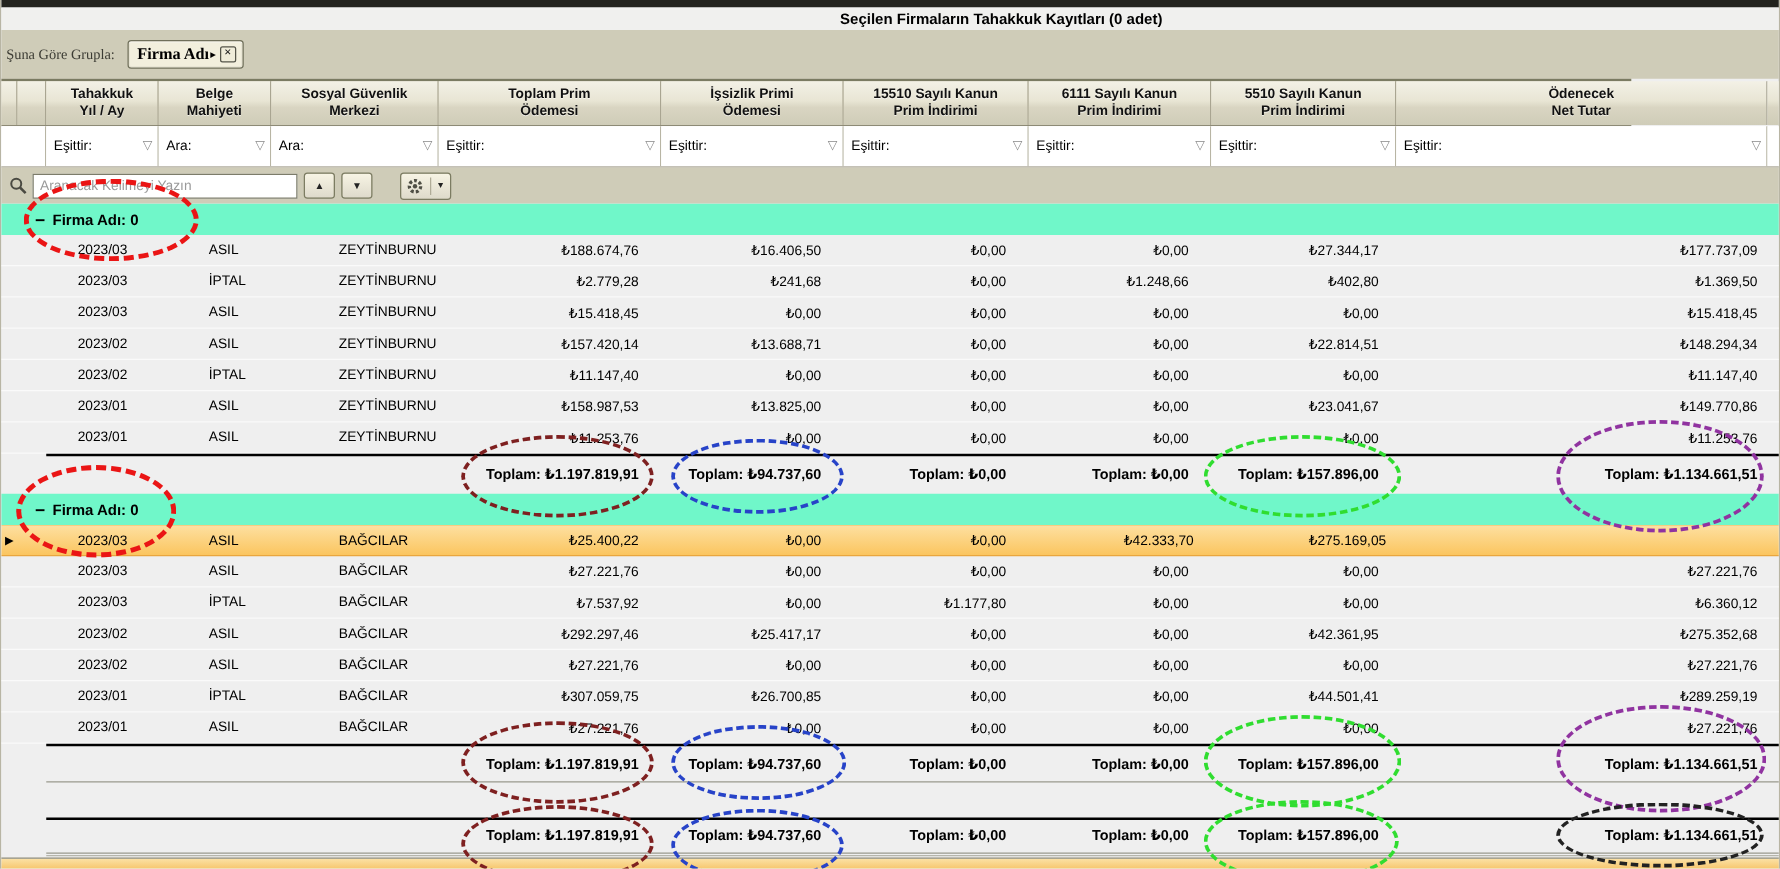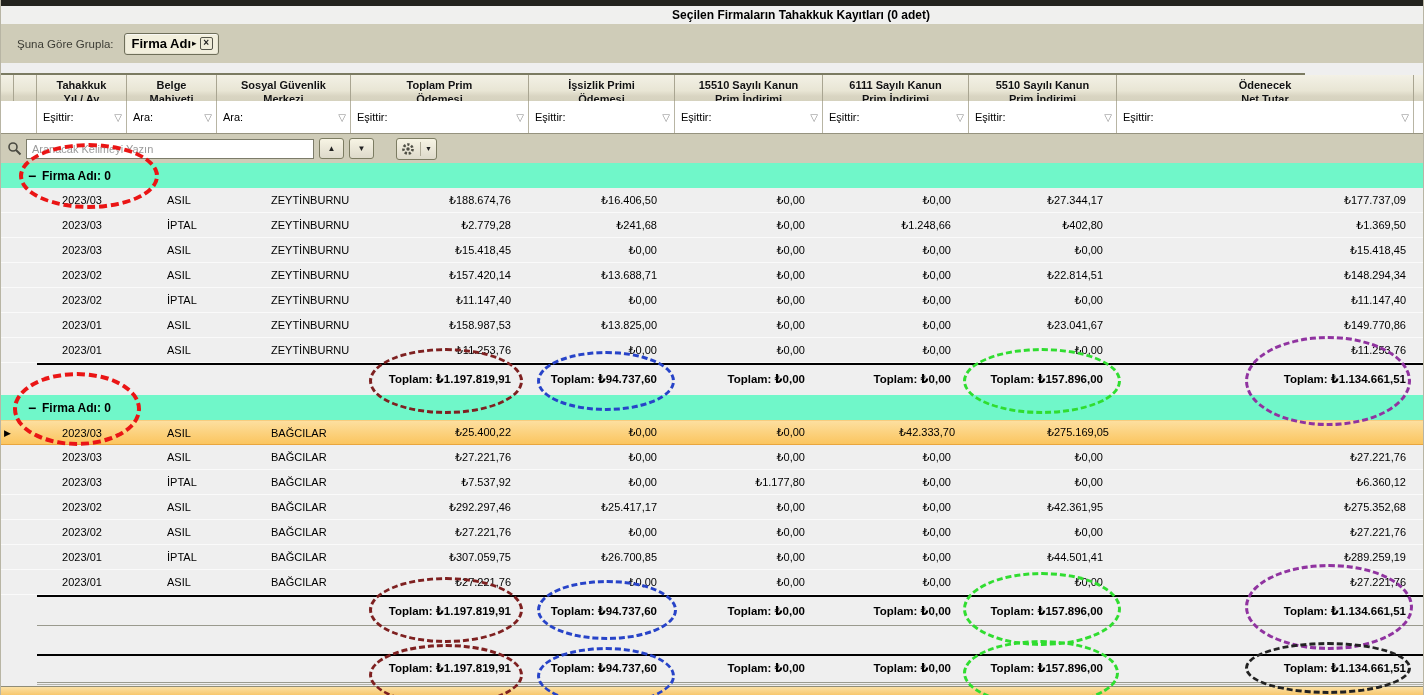--- a/index.html
+++ b/index.html
@@ -7,47 +7,47 @@
   .app{
     position:relative;width:1424px;height:695px;overflow:hidden;
     font-family:"Liberation Sans","DejaVu Sans",sans-serif;
     background:#efefef;border-left:1px solid #b8b5a4;border-right:1px solid #b8b5a4;
   }
   .topbar{position:absolute;left:0;top:0;width:1424px;height:6px;background:#23231e;}
   .titlebar{position:absolute;left:0;top:6px;width:1424px;height:18px;background:#f0f0ee;
     display:flex;align-items:center;justify-content:center;}
   .titlebar span{font-size:12px;font-weight:bold;color:#000;transform:translateX(88px);white-space:nowrap;}
   .grouppanel{position:absolute;left:0;top:24px;width:1424px;height:39px;background:#cfccb8;
-    display:flex;align-items:center;padding-left:16px;}
+    display:flex;align-items:center;padding-left:4px;font-family:Liberation Serif, serif;}
   .gp-label{font-size:11.5px;color:#3c3c34;margin-right:10px;}
   .chip{display:inline-flex;align-items:center;background:#f2efdd;border:1px solid #6f6f5a;border-radius:3px;
     padding:2px 5px 3px 7px;box-shadow:0 1px 0 rgba(255,255,255,.7) inset,0 0 0 1px #e6e3d2 inset;cursor:pointer;}
   .chip .lbl{font-size:13px;font-weight:bold;color:#000;}
   .chip .sort{font-size:9px;color:#000;margin:0 3px 0 1px;}
   .chip .x{display:inline-flex;align-items:center;justify-content:center;width:13px;height:13px;
     border:1px solid #55554a;border-radius:2px;background:#efecd9;font-size:10px;font-weight:bold;
     color:#1a1a1a;line-height:1;cursor:pointer;}
   
   .cols{display:grid;grid-template-columns:13px 23px 90px 90px 134px 178px 146px 148px 146px 148px 297px 11px;}
-  .headers{position:absolute;left:0;top:73px;width:1304px;height:38px;
+  .headers{position:absolute;left:0;top:63px;width:1304px;height:38px;
     border-top:2px solid #7b7b62;border-bottom:1px solid #8d8a76;background:#d9d5c2;}
   .hcell{display:flex;flex-direction:column;align-items:center;justify-content:center;
     background:linear-gradient(#f3f1e6 0%,#e8e5d4 45%,#d9d5c2 60%,#cfccb8 100%);
     border-right:1px solid #a9a591;cursor:pointer;overflow:hidden;}
   .hcell span{font-size:11px;font-weight:bold;color:#111;line-height:1.25;white-space:nowrap;
     text-shadow:0 1px 0 rgba(255,255,255,.6);}
   .filters{position:absolute;left:0;top:101px;width:1424px;height:33px;background:#fff;
     border-bottom:1px solid #96937f;}
   .fcell{position:relative;background:#fff;border-right:1px solid #b8b5a4;display:flex;align-items:center;cursor:text;}
   .fcell .flabel{font-size:11px;font-weight:normal;color:#000;padding-left:6px;}
   .fcell .funnel{position:absolute;right:4px;top:50%;transform:translateY(-50%);font-size:10px;color:#8a8a8a;cursor:pointer;}
   .searchrow{position:absolute;left:0;top:134px;width:1424px;height:29px;background:#cfccb8;
     display:flex;align-items:center;}
   .searchrow svg.mag{margin-left:6px;}
-  .searchrow input{width:288px;height:20px;margin-left:4px;border:1px solid #7c7c6a;background:#fff;
+  .searchrow input{width:212px;height:20px;margin-left:4px;border:1px solid #7c7c6a;background:#fff;
     font-size:11px;padding:0 5px;color:#333;outline:none;font-family:inherit;}
   .searchrow input::placeholder{color:#9a9a9a;}
   .sbtn{width:25px;height:21px;margin-left:5px;border:1px solid #7c7c62;border-radius:3px;
     background:linear-gradient(#f7f4e4,#dedacb);font-size:8px;color:#222;cursor:pointer;
     display:inline-flex;align-items:center;justify-content:center;padding:0;}
   .gearbtn{display:inline-flex;align-items:center;height:22px;margin-left:22px;border:1px solid #7c7c62;
     border-radius:3px;background:linear-gradient(#f7f4e4,#dedacb);cursor:pointer;padding:0 4px;}
   .gearbtn .dd{font-size:7px;color:#222;margin-left:5px;border-left:1px solid #b0ac98;padding-left:4px;height:14px;
     display:inline-flex;align-items:center;}
   .gridbody{position:absolute;left:0;top:163px;width:1424px;height:523px;background:#efefef;}

